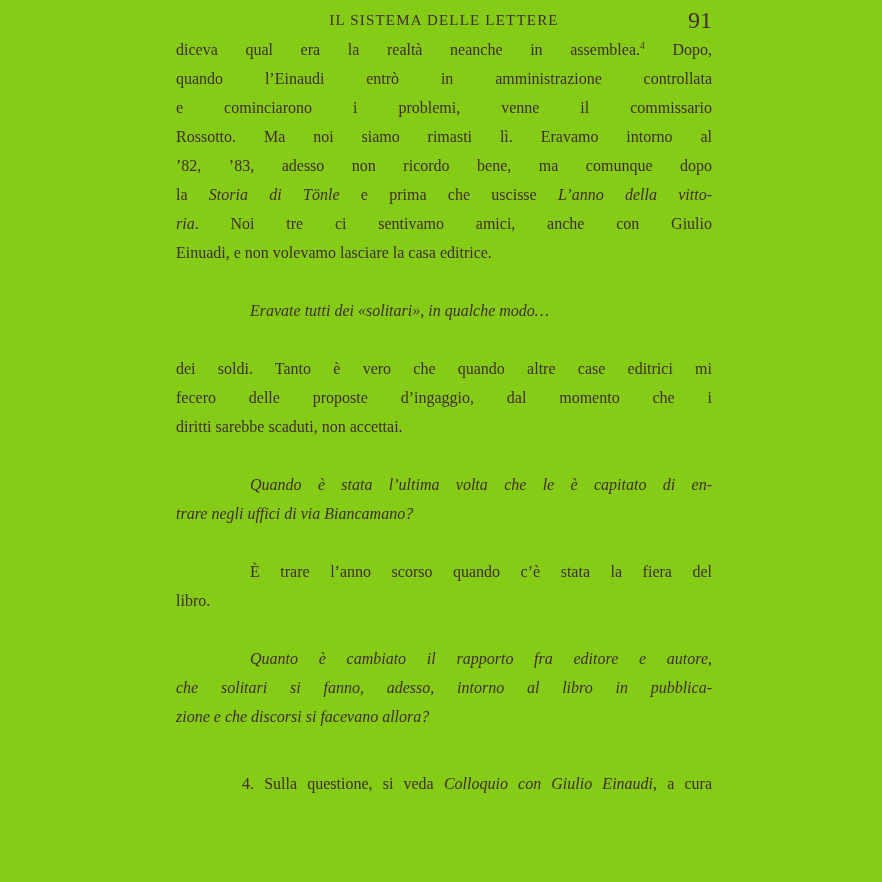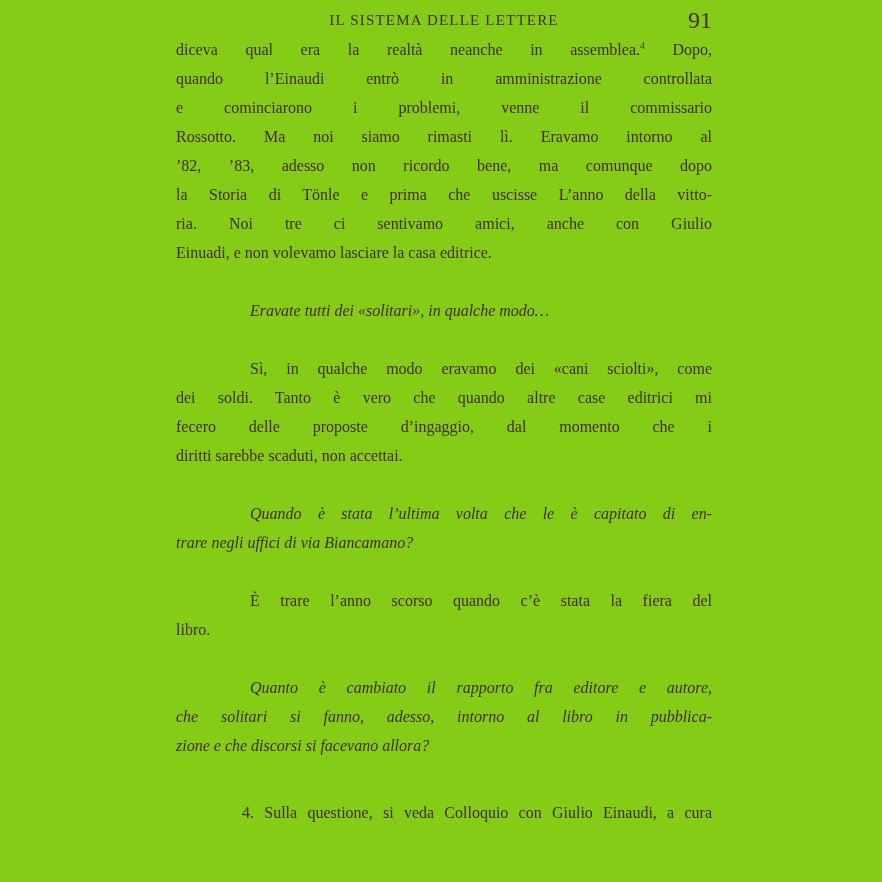--- a/index.html
+++ b/index.html
@@ -38,21 +38,21 @@
   }
   .paragraph:first-child { margin-top: 0; }
   .paragraph.italic { font-style: italic; }
   .line { min-height: 29px; }
   .line.justify {
     text-align: justify;
     text-align-last: justify;
     text-justify: inter-word;
   }
   .line.indent { text-indent: 30px; margin-left: 44px; }
-  .it { }
+  .it { font-style: italic; }
   .sup {
     vertical-align: super;
     font-size: 0.6em;
     line-height: 0;
   }
   .footnote {
     margin-top: 38px;
     font-size: 18.5px;
     line-height: 26px;
   }
@@ -75,21 +75,20 @@
         <div class="line justify"><span>Rossotto. Ma noi siamo rimasti lì. Eravamo intorno al</span></div>
         <div class="line justify"><span>’82, ’83, adesso non ricordo bene, ma comunque dopo</span></div>
         <div class="line justify"><span>la </span><span class="it">Storia di Tönle</span><span> e prima che uscisse </span><span class="it">L’anno della vitto-</span></div>
         <div class="line justify"><span class="it">ria</span><span>. Noi tre ci sentivamo amici, anche con Giulio</span></div>
         <div class="line"><span>Einuadi, e non volevamo lasciare la casa editrice.</span></div>
       </div>
       <div class="paragraph italic">
         <div class="line indent"><span>Eravate tutti dei «solitari», in qualche modo…</span></div>
       </div>
       <div class="paragraph">
-        <div class="line justify indent"><span>Sì, in qualche modo eravamo dei «cani sciolti», come</span></div>
         <div class="line justify"><span>dei soldi. Tanto è vero che quando altre case editrici mi</span></div>
         <div class="line justify"><span>fecero delle proposte d’ingaggio, dal momento che i</span></div>
         <div class="line"><span>diritti sarebbe scaduti, non accettai.</span></div>
       </div>
       <div class="paragraph italic">
         <div class="line justify indent"><span>Quando è stata l’ultima volta che le è capitato di en-</span></div>
         <div class="line"><span>trare negli uffici di via Biancamano?</span></div>
       </div>
       <div class="paragraph">
         <div class="line justify indent"><span>È trare l’anno scorso quando c’è stata la fiera del</span></div>

